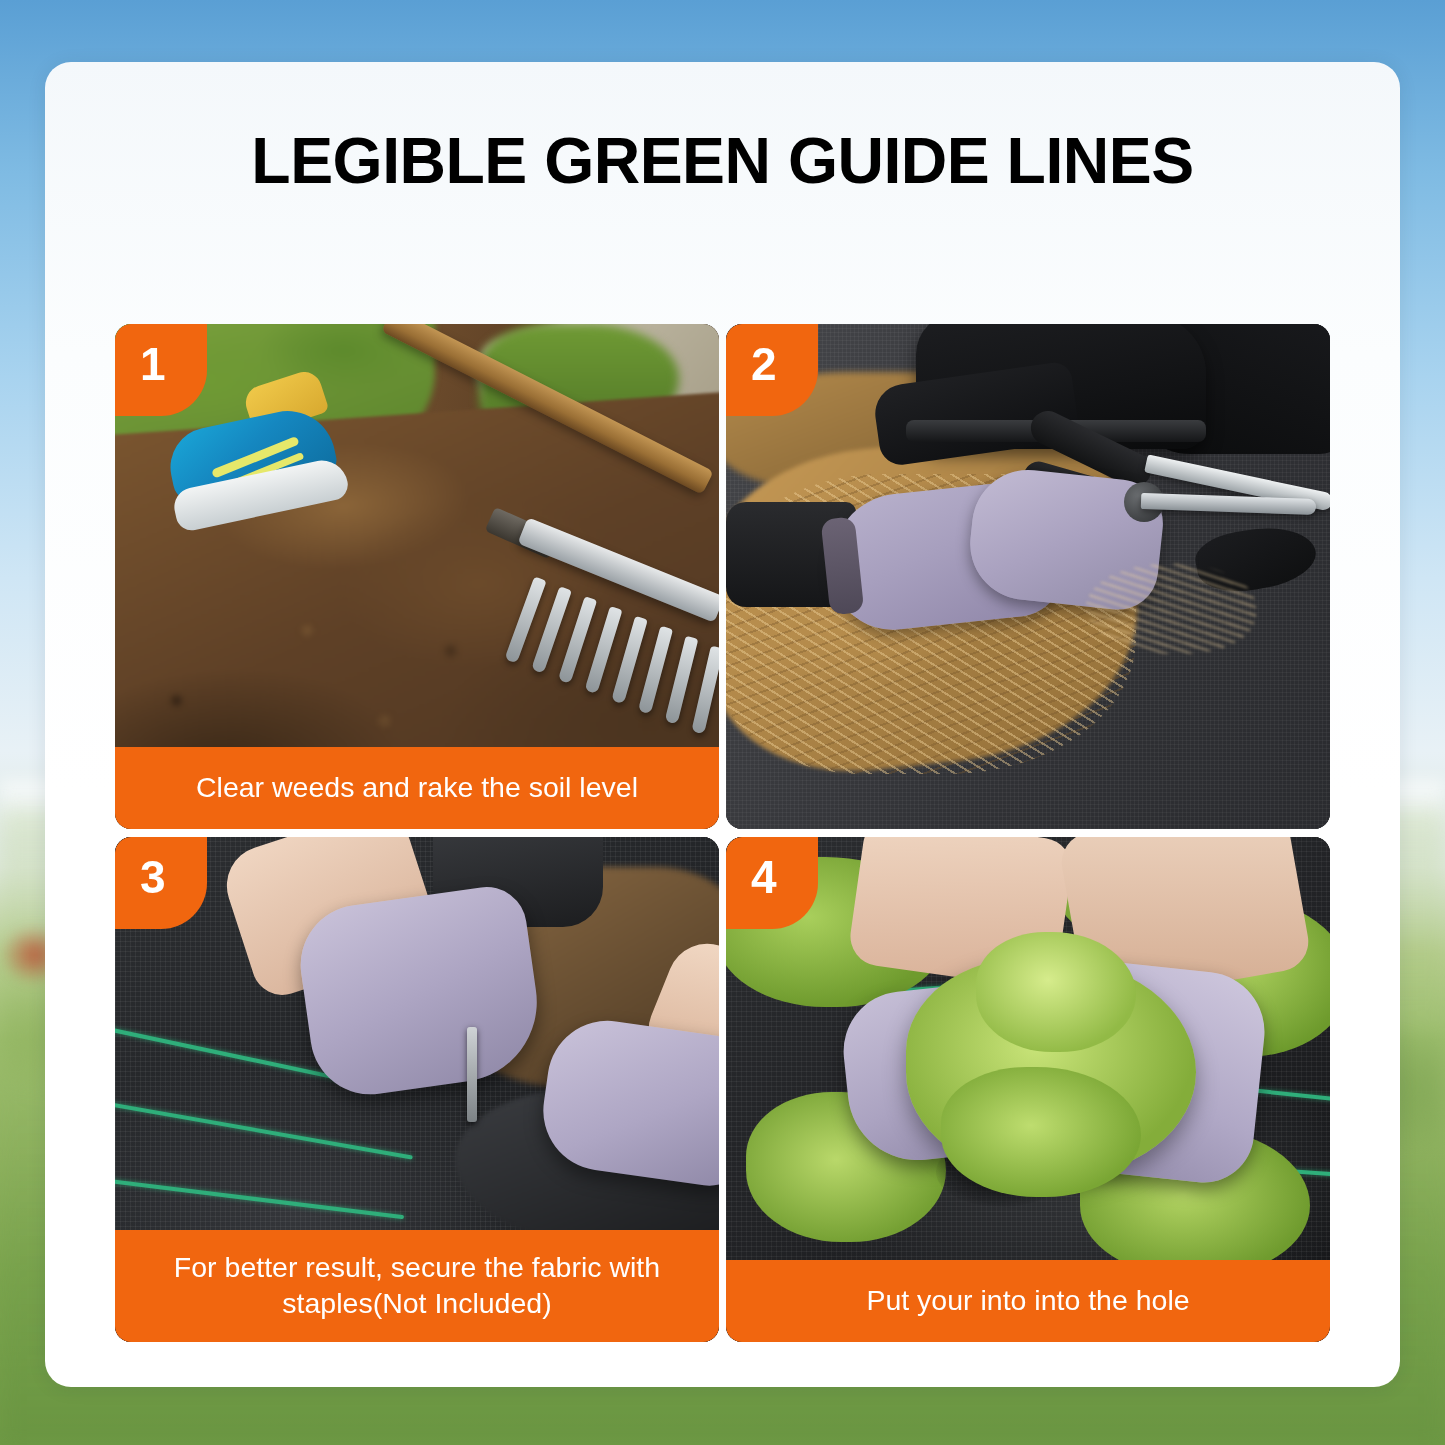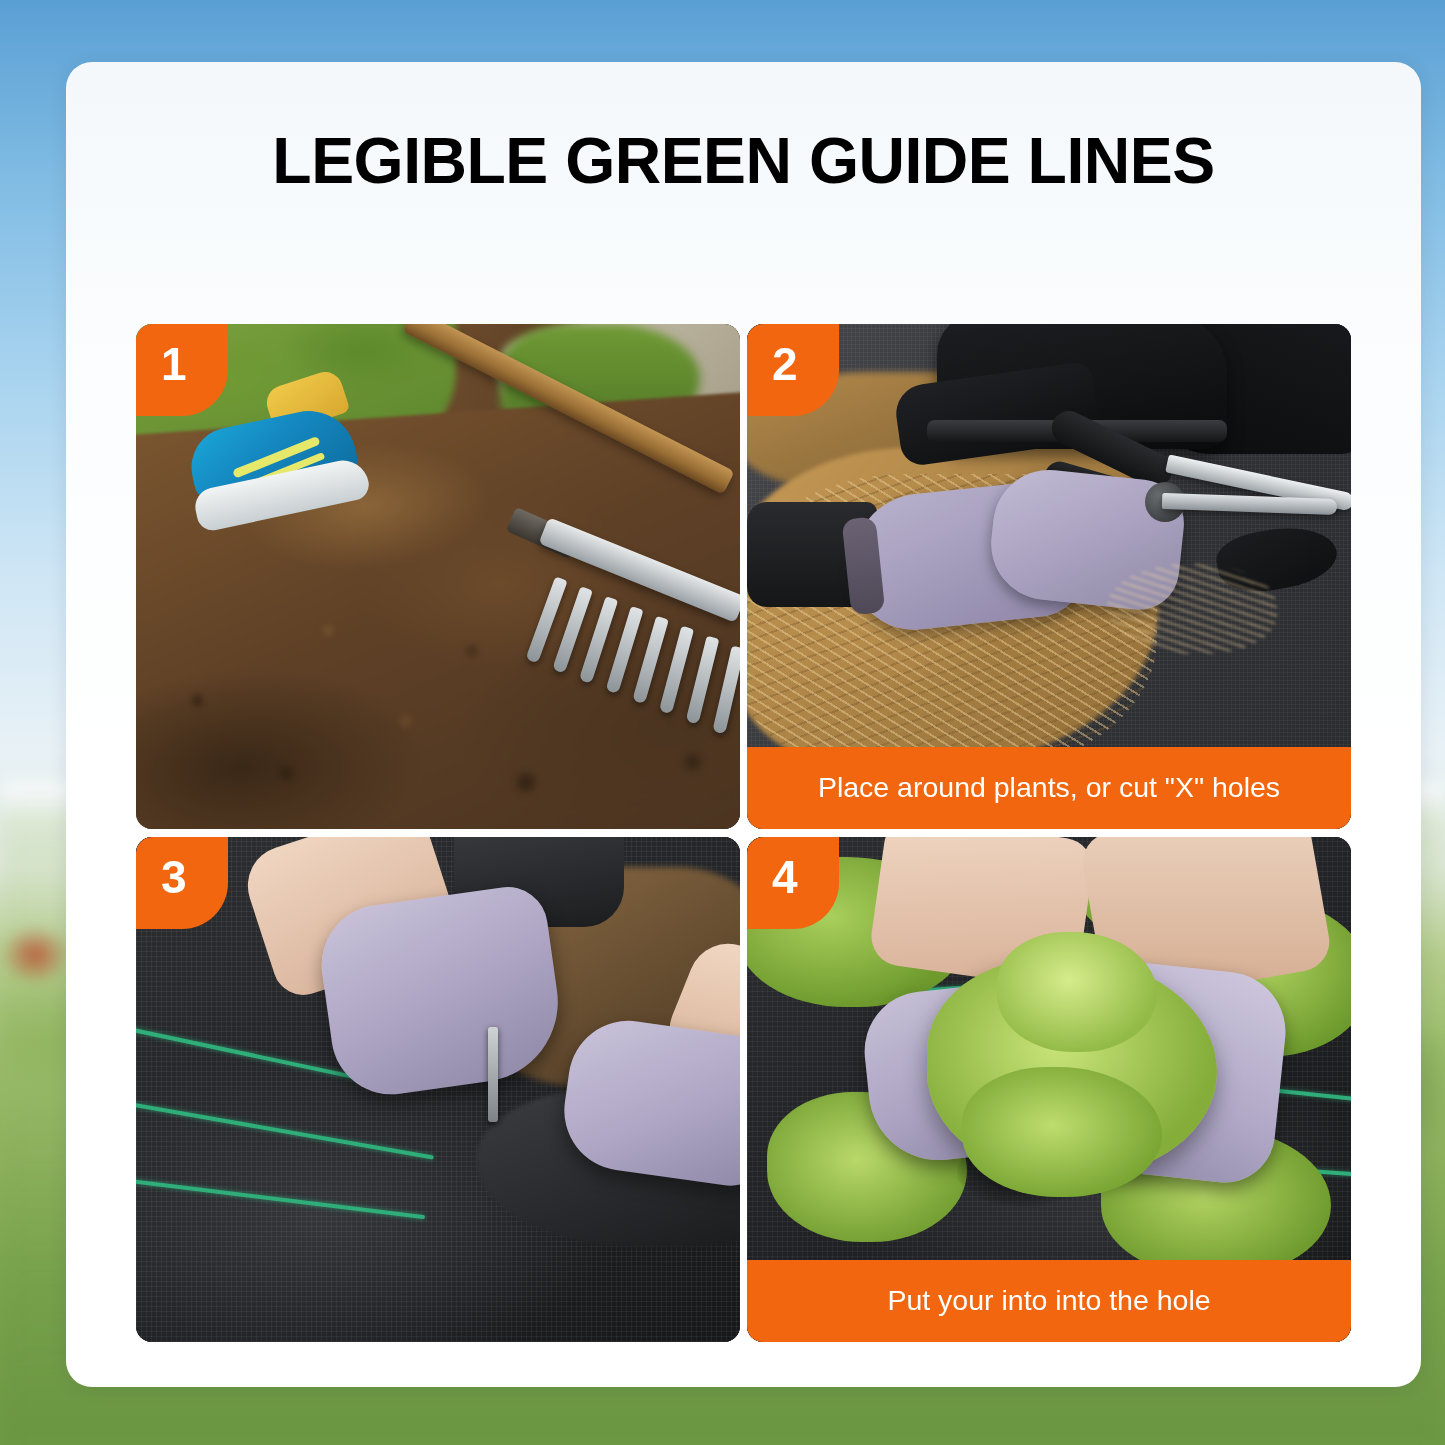--- a/index.html
+++ b/index.html
@@ -66,21 +66,20 @@
   
   .card {
     position: absolute;
     left: 45px;
     top: 62px;
     width: 1355px;
     height: 1325px;
     background: linear-gradient(to bottom, #f4f8fb 0%, #fbfdfe 22%, #ffffff 55%, #ffffff 100%);
     border-radius: 26px;
     box-shadow: 0 2px 18px rgba(30,50,70,.10);
-    margin-left: 21px;
   }
 
   .title {
     position: absolute;
     top: 66px;
     left: 0; right: 0;
     text-align: center;
     font-size: 65px;
     line-height: 1.02;
     font-weight: bold;
@@ -665,20 +664,21 @@
         <div class="p1-tine" style="left:456px; top:272px; transform:rotate(18deg);"></div>
         <div class="p1-tine" style="left:482px; top:282px; transform:rotate(17deg);"></div>
         <div class="p1-tine" style="left:508px; top:292px; transform:rotate(16deg);"></div>
         <div class="p1-tine" style="left:534px; top:302px; transform:rotate(15deg);"></div>
         <div class="p1-tine" style="left:560px; top:312px; transform:rotate(14deg);"></div>
         <div class="p1-tine" style="left:586px; top:322px; transform:rotate(13deg);"></div>
       </div>
       <div class="badge">
         <span>1</span>
       </div>
+      <div class="caption">Clear weeds and rake the soil level</div>
     </div>
 
     <div class="step">
       <div class="photo p2">
         <div class="p2-fabric">
           <div class="p2-fabric-weave"></div>
         </div>
         <div class="p2-straw-top"></div>
         <div class="p2-straw"></div>
         <div class="p2-straw-lines"></div>
@@ -695,21 +695,20 @@
         <div class="p2-glove-r"></div>
         <div class="p2-shears-pivot"></div>
         <div class="p2-blade1"></div>
         <div class="p2-blade2"></div>
         <div class="p2-cut"></div>
         <div class="p2-straw-blob"></div>
       </div>
       <div class="badge">
         <span>2</span>
       </div>
-      <div class="caption">Place around plants, or cut "X" holes</div>
     </div>
 
     <div class="step">
       <div class="photo p3">
         <div class="p3-fabric">
           <div class="p3-weave"></div>
         </div>
         <div class="p3-greenline" style="left:-20px; top:215px; transform:rotate(12deg);"></div>
         <div class="p3-greenline" style="left:-30px; top:290px; width:330px; transform:rotate(10deg);"></div>
         <div class="p3-greenline" style="left:-10px; top:360px; width:300px; transform:rotate(7deg);"></div>
@@ -719,20 +718,21 @@
         <div class="p3-arm-top"></div>
         <div class="p3-mallet"></div>
         <div class="p3-glove-top"></div>
         <div class="p3-stake"></div>
         <div class="p3-arm-r"></div>
         <div class="p3-glove-r"></div>
       </div>
       <div class="badge">
         <span>3</span>
       </div>
+      <div class="caption two-line">For better result, secure the fabric with staples(Not Included)</div>
     </div>
 
     <div class="step">
       <div class="photo p4">
         <div class="p4-fabric">
           <div class="p4-weave"></div>
         </div>
         <div class="p4-greenline" style="left:80px; top:150px; width:230px; transform:rotate(-4deg);"></div>
         <div class="p4-greenline" style="right:-10px; top:250px; width:200px; transform:rotate(6deg);"></div>
         <div class="p4-greenline" style="right:-20px; top:330px; width:180px; transform:rotate(4deg);"></div>

